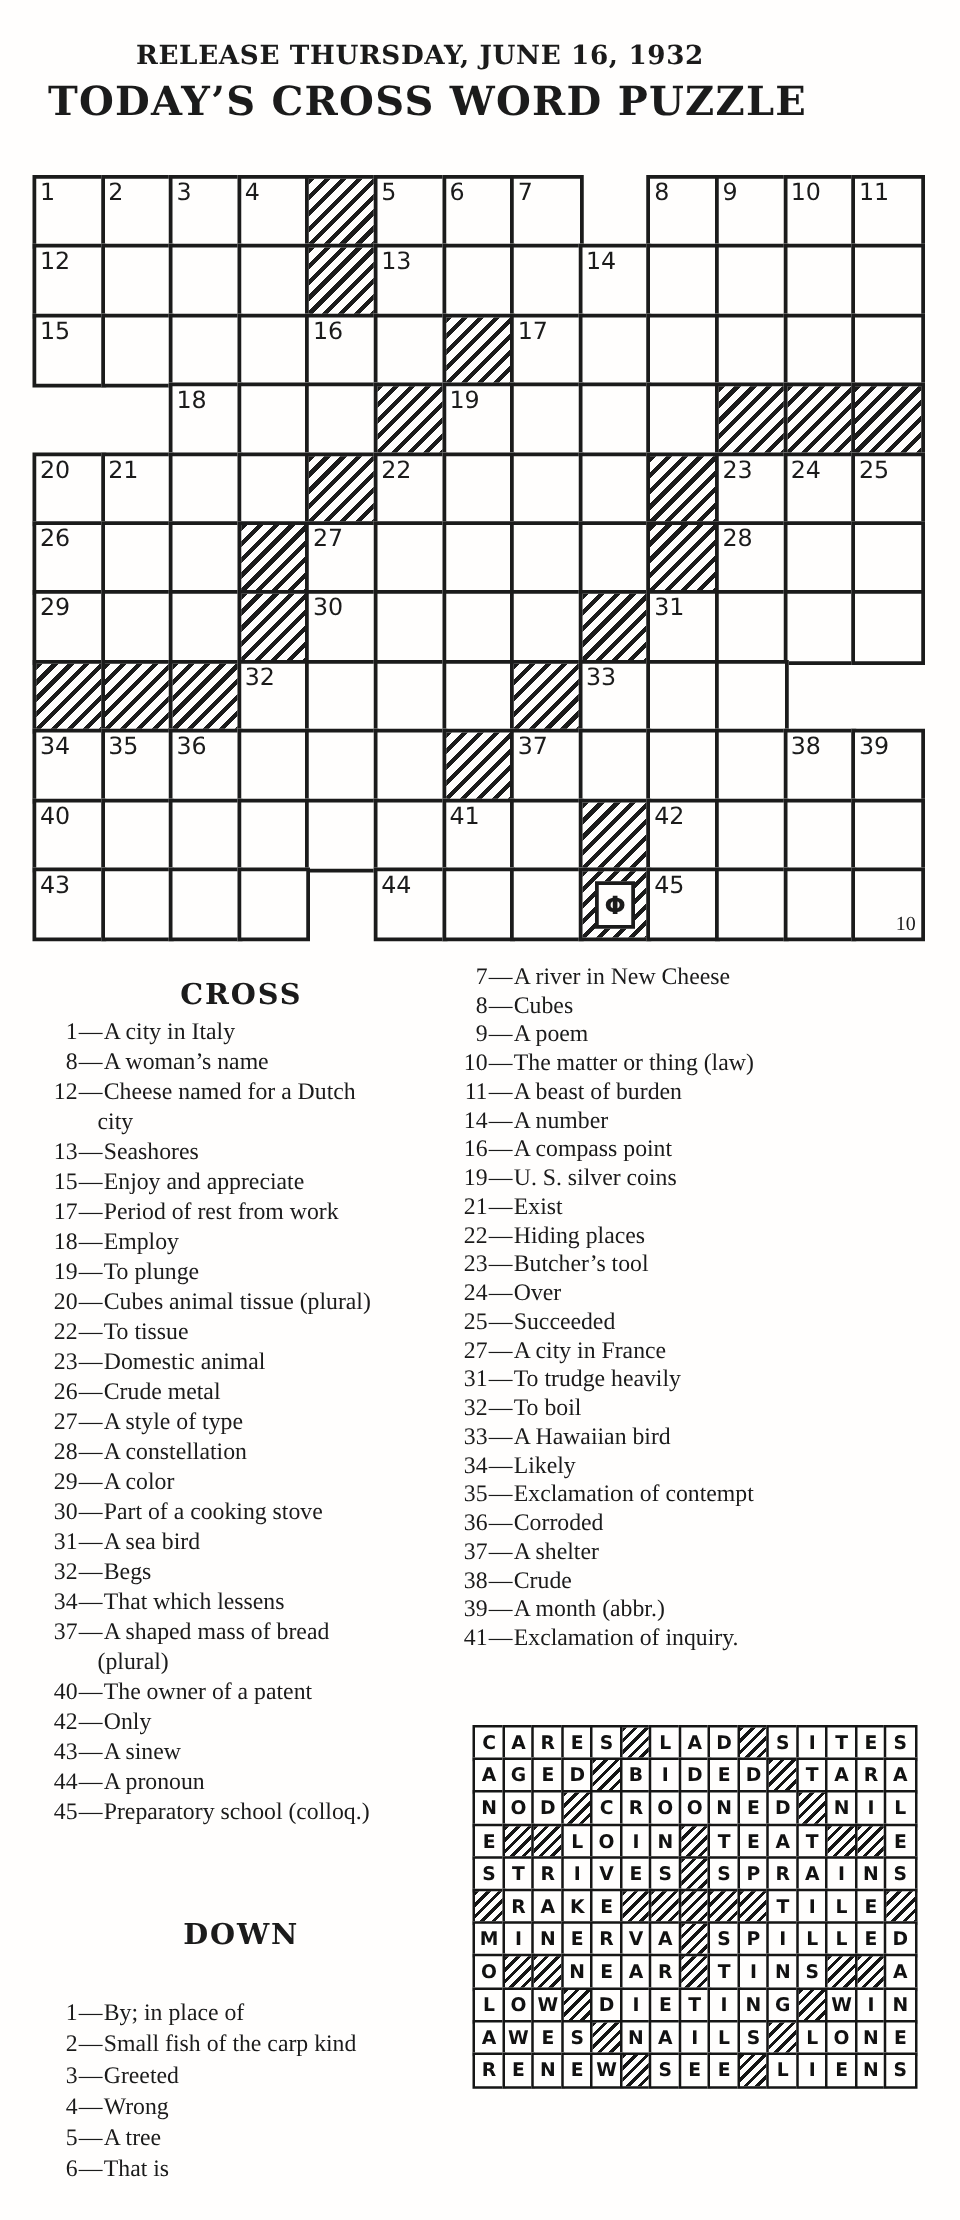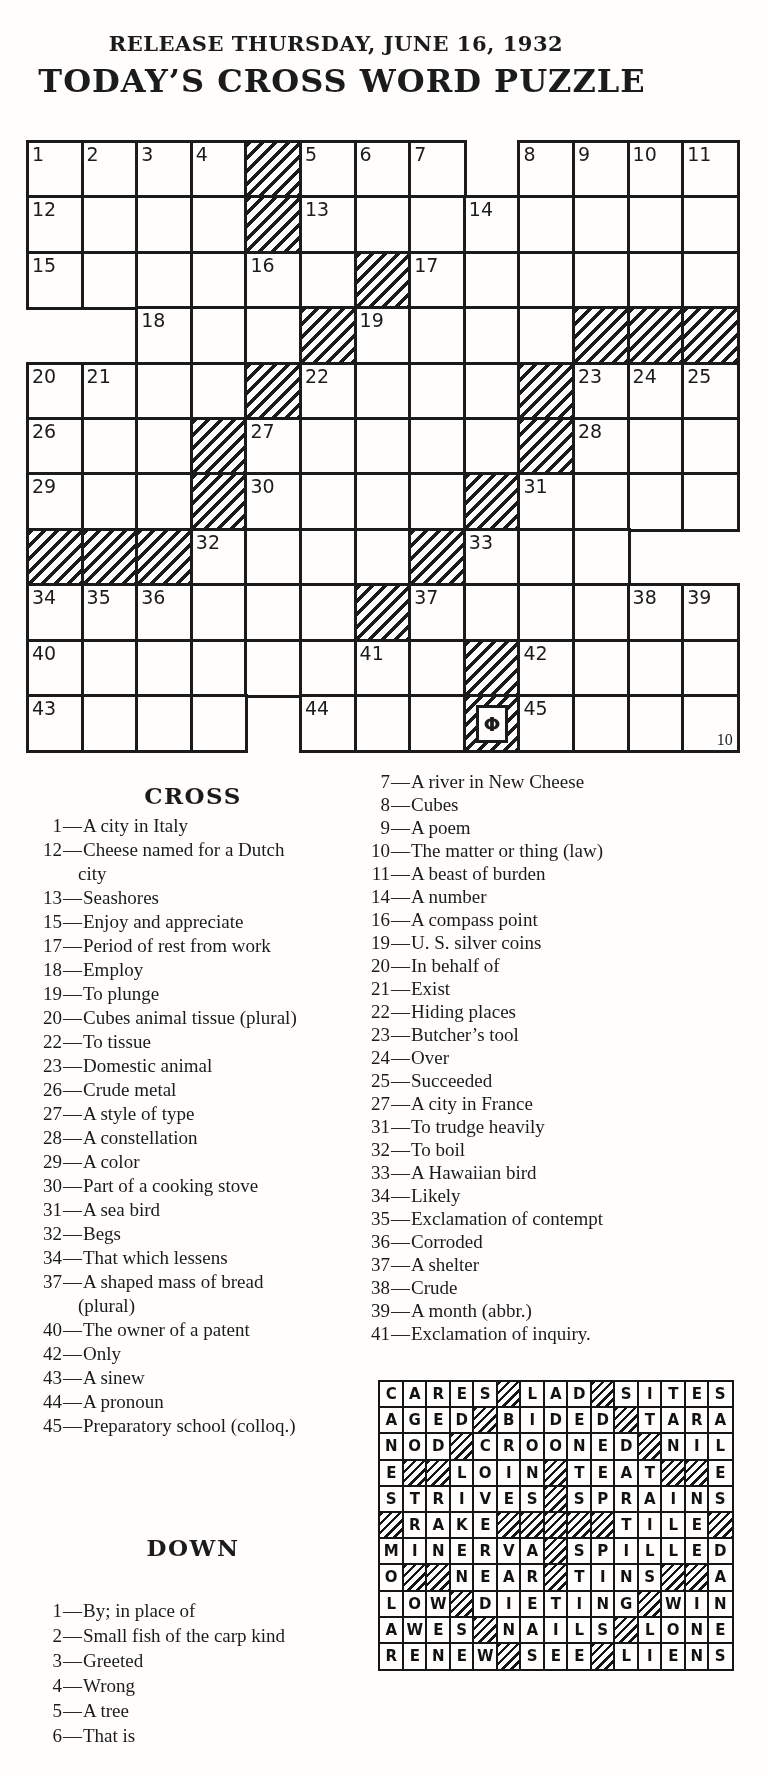--- a/index.html
+++ b/index.html
@@ -255,20 +255,21 @@
       <span class="pnum" style="left: 333.6px; top: 501.6px;">41</span>
       <span class="pnum" style="left: 497.4px; top: 501.6px;">42</span>
       <span class="pnum" style="left: 6px; top: 557px;">43</span>
       <span class="pnum" style="left: 279px; top: 557px;">44</span>
       <span class="pnum" style="left: 497.4px; top: 557px;">45</span>
     </div>
 
   <div id="across-header" class="list-header">CROSS</div>
   <div id="across-list">
       <div class="clue"><span class="cnum">1</span><span class="cdash">—</span><span class="ctext">A city in Italy</span></div>
+      <div class="clue"><span class="cnum">8</span><span class="cdash">—</span><span class="ctext">A woman’s name</span></div>
       <div class="clue"><span class="cnum">12</span><span class="cdash">—</span><span class="ctext">Cheese named for a Dutch city</span></div>
       <div class="clue"><span class="cnum">13</span><span class="cdash">—</span><span class="ctext">Seashores</span></div>
       <div class="clue"><span class="cnum">15</span><span class="cdash">—</span><span class="ctext">Enjoy and appreciate</span></div>
       <div class="clue"><span class="cnum">17</span><span class="cdash">—</span><span class="ctext">Period of rest from work</span></div>
       <div class="clue"><span class="cnum">18</span><span class="cdash">—</span><span class="ctext">Employ</span></div>
       <div class="clue"><span class="cnum">19</span><span class="cdash">—</span><span class="ctext">To plunge</span></div>
       <div class="clue"><span class="cnum">20</span><span class="cdash">—</span><span class="ctext">Cubes animal tissue (plural)</span></div>
       <div class="clue"><span class="cnum">22</span><span class="cdash">—</span><span class="ctext">To tissue</span></div>
       <div class="clue"><span class="cnum">23</span><span class="cdash">—</span><span class="ctext">Domestic animal</span></div>
       <div class="clue"><span class="cnum">26</span><span class="cdash">—</span><span class="ctext">Crude metal</span></div>
@@ -299,21 +300,20 @@
 
   <div id="down-right-list">
       <div class="clue"><span class="cnum">7</span><span class="cdash">—</span><span class="ctext">A river in New Cheese</span></div>
       <div class="clue"><span class="cnum">8</span><span class="cdash">—</span><span class="ctext">Cubes</span></div>
       <div class="clue"><span class="cnum">9</span><span class="cdash">—</span><span class="ctext">A poem</span></div>
       <div class="clue"><span class="cnum">10</span><span class="cdash">—</span><span class="ctext">The matter or thing (law)</span></div>
       <div class="clue"><span class="cnum">11</span><span class="cdash">—</span><span class="ctext">A beast of burden</span></div>
       <div class="clue"><span class="cnum">14</span><span class="cdash">—</span><span class="ctext">A number</span></div>
       <div class="clue"><span class="cnum">16</span><span class="cdash">—</span><span class="ctext">A compass point</span></div>
       <div class="clue"><span class="cnum">19</span><span class="cdash">—</span><span class="ctext">U. S. silver coins</span></div>
-      <div class="clue"><span class="cnum">20</span><span class="cdash">—</span><span class="ctext">In behalf of</span></div>
       <div class="clue"><span class="cnum">21</span><span class="cdash">—</span><span class="ctext">Exist</span></div>
       <div class="clue"><span class="cnum">22</span><span class="cdash">—</span><span class="ctext">Hiding places</span></div>
       <div class="clue"><span class="cnum">23</span><span class="cdash">—</span><span class="ctext">Butcher’s tool</span></div>
       <div class="clue"><span class="cnum">24</span><span class="cdash">—</span><span class="ctext">Over</span></div>
       <div class="clue"><span class="cnum">25</span><span class="cdash">—</span><span class="ctext">Succeeded</span></div>
       <div class="clue"><span class="cnum">27</span><span class="cdash">—</span><span class="ctext">A city in France</span></div>
       <div class="clue"><span class="cnum">31</span><span class="cdash">—</span><span class="ctext">To trudge heavily</span></div>
       <div class="clue"><span class="cnum">32</span><span class="cdash">—</span><span class="ctext">To boil</span></div>
       <div class="clue"><span class="cnum">33</span><span class="cdash">—</span><span class="ctext">A Hawaiian bird</span></div>
       <div class="clue"><span class="cnum">34</span><span class="cdash">—</span><span class="ctext">Likely</span></div>

